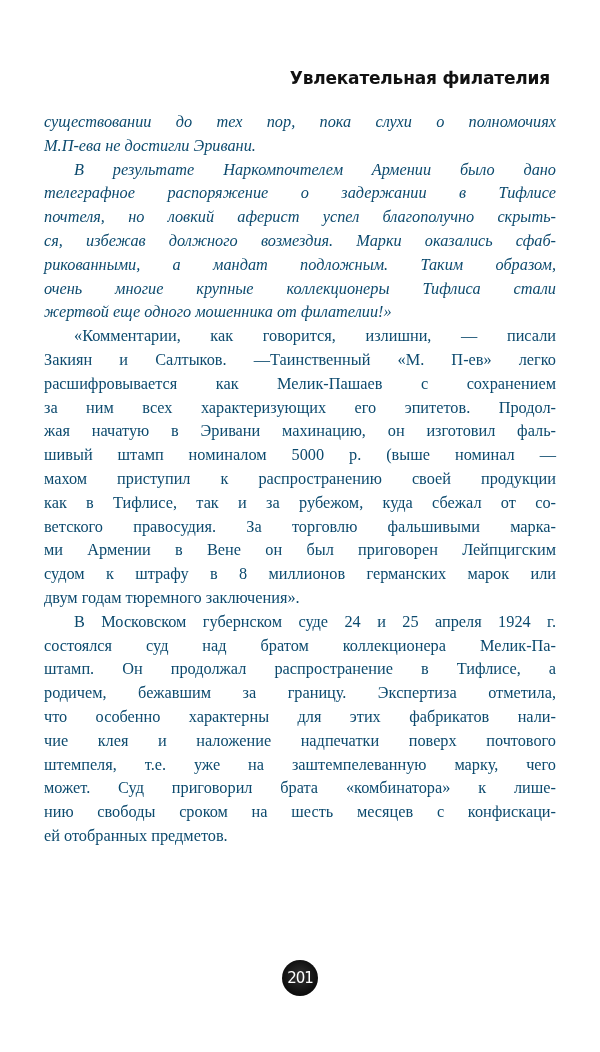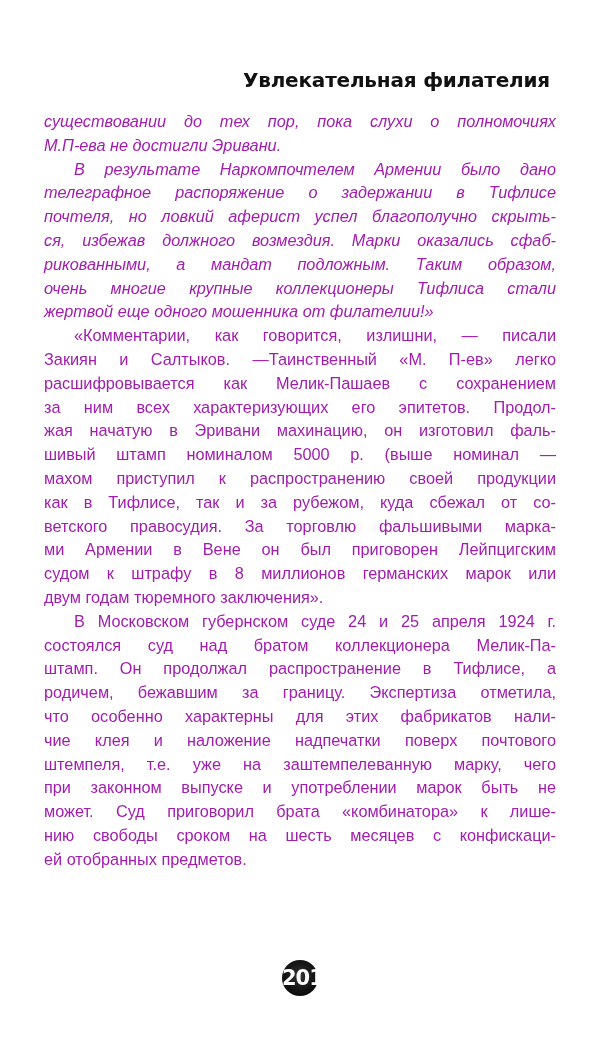--- a/index.html
+++ b/index.html
@@ -1,39 +1,39 @@
 <!DOCTYPE html>
 <html><head>
 <meta charset="utf-8">
 <style>
   html, body { margin: 0; padding: 0; background: #ffffff; }
   body { width: 600px; height: 1052px; position: relative; overflow: hidden; }
   .page { position: absolute; left: 0; top: 0; width: 600px; height: 1052px; background: #fff; }
   .running-head {
     position: absolute; top: 68px; right: 50px;
     font-family: "DejaVu Sans", sans-serif; font-weight: bold;
-    font-size: 20px; color: #111; letter-spacing: -0.2px;
+    font-size: 17px; color: #111; letter-spacing: -0.2px;
   }
   .text-block {
     position: absolute; left: 44px; top: 110px; width: 512px;
-    font-family: Liberation Sans, sans-serif; font-size: 16.3px; color: #a21caf;
+    font-family: Liberation Serif, serif; font-size: 16.3px; color: #0c4a6e;
   }
   .line {
     display: block; height: 23.8px; line-height: 23.8px;
     white-space: nowrap; text-align: justify; text-align-last: justify;
     overflow: visible;
   }
   .line.last { text-align-last: left; }
   .line.indent { padding-left: 30px; }
   .italic { font-style: italic; }
   .page-number {
     position: absolute; left: 282px; top: 960px; width: 36px; height: 36px;
     border-radius: 50%; background: radial-gradient(circle at 50% 45%, #333 0%, #111 60%, #000 100%);
-    color: #fff; font-family: "DejaVu Sans", sans-serif; font-weight: bold;
-    font-size: 21px; line-height: 36px; text-align: center; letter-spacing: -1px;
+    color: #fff; font-family: "DejaVu Sans", sans-serif; font-weight: normal;
+    font-size: 15px; line-height: 36px; text-align: center; letter-spacing: -1px;
   }
 </style>
 </head>
 <body>
 
 <div class="page">
   <div class="running-head">Увлекательная филателия</div>
 
   <div class="text-block">
 
@@ -68,21 +68,20 @@
     </div>
 
     <div class="para">
       <span class="line indent">В Московском губернском суде 24 и 25 апреля 1924 г.</span>
       <span class="line">состоялся суд над братом коллекционера Мелик-Па-</span>
       <span class="line">штамп. Он продолжал распространение в Тифлисе, а</span>
       <span class="line">родичем, бежавшим за границу. Экспертиза отметила,</span>
       <span class="line">что особенно характерны для этих фабрикатов нали-</span>
       <span class="line">чие клея и наложение надпечатки поверх почтового</span>
       <span class="line">штемпеля, т.е. уже на заштемпелеванную марку, чего</span>
-      <span class="line">при законном выпуске и употреблении марок быть не</span>
       <span class="line">может. Суд приговорил брата «комбинатора» к лише-</span>
       <span class="line">нию свободы сроком на шесть месяцев с конфискаци-</span>
       <span class="line last">ей отобранных предметов.</span>
     </div>
   </div>
 
   <div class="page-number">201</div>
 </div>
 
 </body></html>

